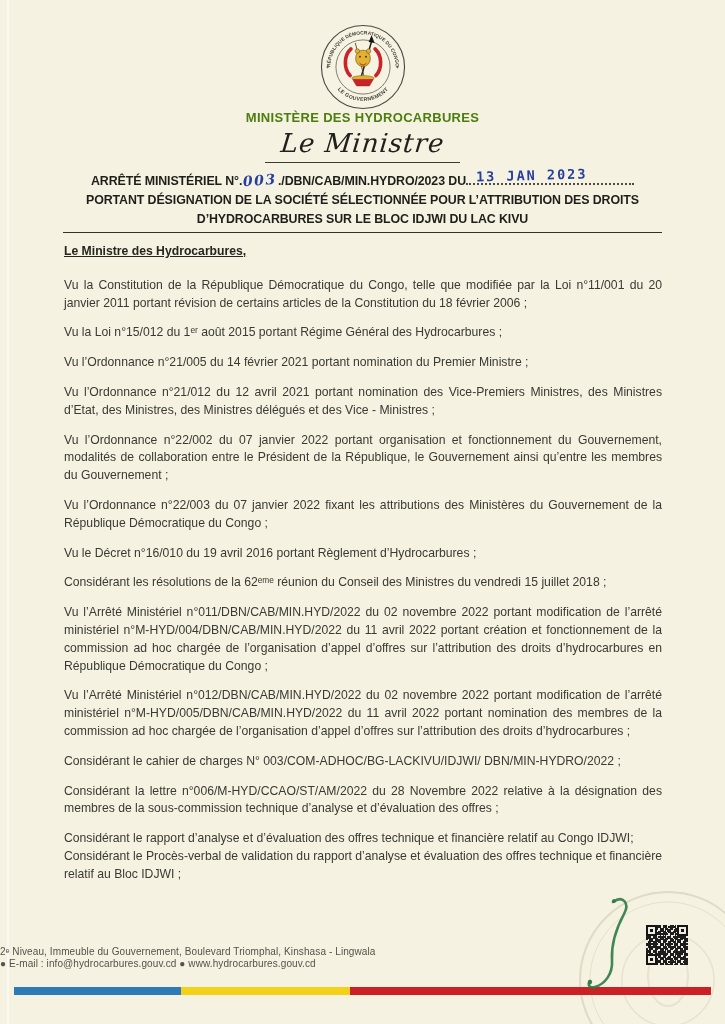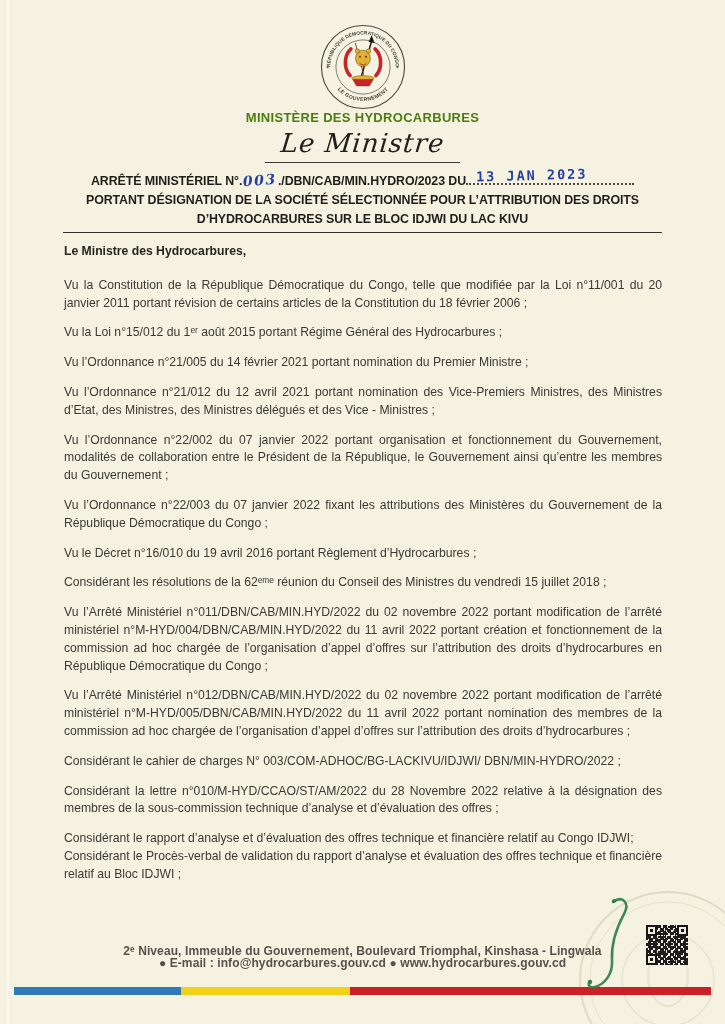--- a/index.html
+++ b/index.html
@@ -41,27 +41,27 @@
     font-weight:bold; font-size:13.5px; letter-spacing:2px; color:#2740a0;
     white-space:nowrap; transform:rotate(-1.5deg); }
   .title-rule { position:absolute; top:232px; left:63px; width:599px;
     border-top:1.5px solid #33322d; }
 
   
   .body-text { position:absolute; top:243px; left:64px; width:598px;
     font-size:12.2px; line-height:17.8px; text-align:justify; color:#3a3933;
     z-index:2; }
   .body-text p { margin-bottom:12px; }
-  .salutation { font-weight:bold; color:#26251f; margin-bottom:16px !important; }
+  .salutation { font-weight:bold; color:#26251f; margin-bottom:16px !important;text-decoration:underline; }
   .no-gap { margin-bottom:0 !important; }
 
   
   .footer-text { position:absolute; top:946px; left:0; width:100%;
-    text-align:center; font-size:12px; line-height:11.5px; color:#54524a;
-    letter-spacing:.1px; z-index:2;font-weight:bold; }
+    text-align:left; font-size:10px; line-height:11.5px; color:#54524a;
+    letter-spacing:.1px; z-index:2; }
   .flag-bar { position:absolute; top:987px; left:14px; width:697px; height:8px;
     display:flex; z-index:2; }
   .flag-blue  { width:24%;   background:#2e7ab8; }
   .flag-yellow{ width:24.2%; background:#f2d118; }
   .flag-red   { width:51.8%; background:#cb2026; }
 
   
   .watermark { position:absolute; left:540px; top:880px; width:240px; height:240px;
     z-index:1; opacity:.5; }
   .paraph { position:absolute; left:583px; top:892px; width:62px; height:110px;
@@ -147,21 +147,21 @@
     <p>Vu la Loi n°15/012 du 1ᵉʳ août 2015 portant Régime Général des Hydrocarbures ;</p>
     <p>Vu l’Ordonnance n°21/005 du 14 février 2021 portant nomination du Premier Ministre ;</p>
     <p>Vu l’Ordonnance n°21/012 du 12 avril 2021 portant nomination des Vice-Premiers Ministres, des Ministres d’Etat, des Ministres, des Ministres délégués et des Vice - Ministres ;</p>
     <p>Vu l’Ordonnance n°22/002 du 07 janvier 2022 portant organisation et fonctionnement du Gouvernement, modalités de collaboration entre le Président de la République, le Gouvernement ainsi qu’entre les membres du Gouvernement ;</p>
     <p>Vu l’Ordonnance n°22/003 du 07 janvier 2022 fixant les attributions des Ministères du Gouvernement de la République Démocratique du Congo ;</p>
     <p>Vu le Décret n°16/010 du 19 avril 2016 portant Règlement d’Hydrocarbures ;</p>
     <p>Considérant les résolutions de la 62ᵉᵐᵉ réunion du Conseil des Ministres du vendredi 15 juillet 2018 ;</p>
     <p>Vu l’Arrêté Ministériel n°011/DBN/CAB/MIN.HYD/2022 du 02 novembre 2022 portant modification de l’arrêté ministériel n°M-HYD/004/DBN/CAB/MIN.HYD/2022 du 11 avril 2022 portant création et fonctionnement de la commission ad hoc chargée de l’organisation d’appel d’offres sur l’attribution des droits d’hydrocarbures en République Démocratique du Congo ;</p>
     <p>Vu l’Arrêté Ministériel n°012/DBN/CAB/MIN.HYD/2022 du 02 novembre 2022 portant modification de l’arrêté ministériel n°M-HYD/005/DBN/CAB/MIN.HYD/2022 du 11 avril 2022 portant nomination des membres de la commission ad hoc chargée de l’organisation d’appel d’offres sur l’attribution des droits d’hydrocarbures ;</p>
     <p>Considérant le cahier de charges N° 003/COM-ADHOC/BG-LACKIVU/IDJWI/ DBN/MIN-HYDRO/2022 ;</p>
-    <p>Considérant la lettre n°010/M-HYD/CCAO/ST/AM/2022 du 28 Novembre 2022 relative à la désignation des membres de la sous-commission technique d’analyse et d’évaluation des offres ;</p>
+    <p>Considérant la lettre n°006/M-HYD/CCAO/ST/AM/2022 du 28 Novembre 2022 relative à la désignation des membres de la sous-commission technique d’analyse et d’évaluation des offres ;</p>
     <p class="no-gap">Considérant le rapport d’analyse et d’évaluation des offres technique et financière relatif au Congo IDJWI;</p>
     <p>Considérant le Procès-verbal de validation du rapport d’analyse et évaluation des offres technique et financière relatif au Bloc IDJWI ;</p>
   </div>
 
   <svg class="paraph" viewBox="0 0 62 110">
     <path d="M 30,10 c 10,-7 17,1 11,12 c -7,13 -13,28 -12,46 c 1,14 -7,24 -17,27 c -5,1.5 -8,-2 -5,-6" fill="none" stroke="#2f7a45" stroke-width="2.6" stroke-linecap="round" opacity=".9"></path>
     <circle cx="31" cy="9" r="2" fill="#2f7a45" opacity=".9"></circle>
     <circle cx="7" cy="90" r="2.2" fill="#2f7a45" opacity=".9"></circle>
   </svg>
 

